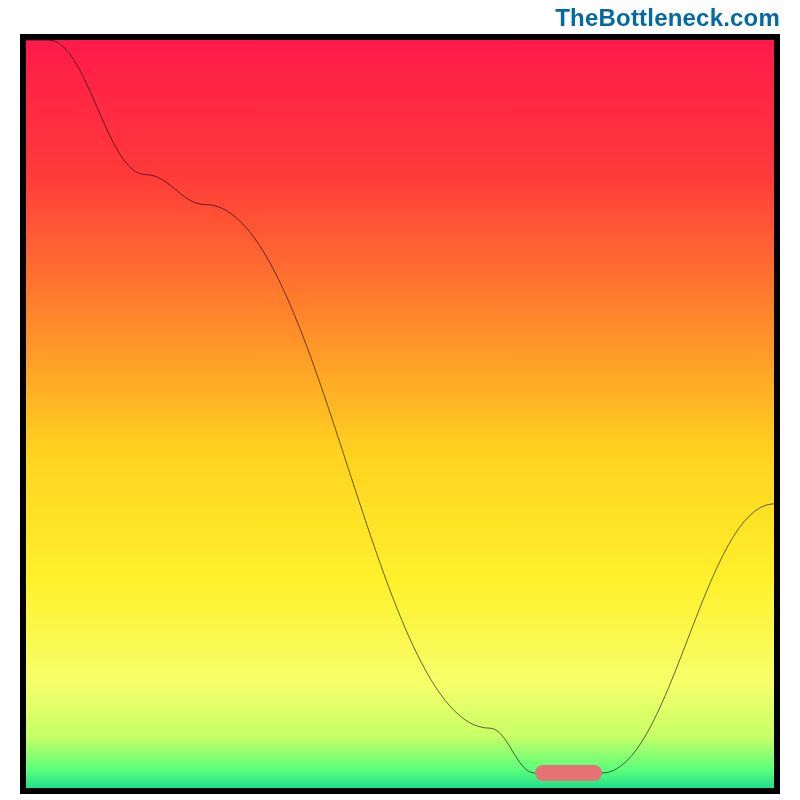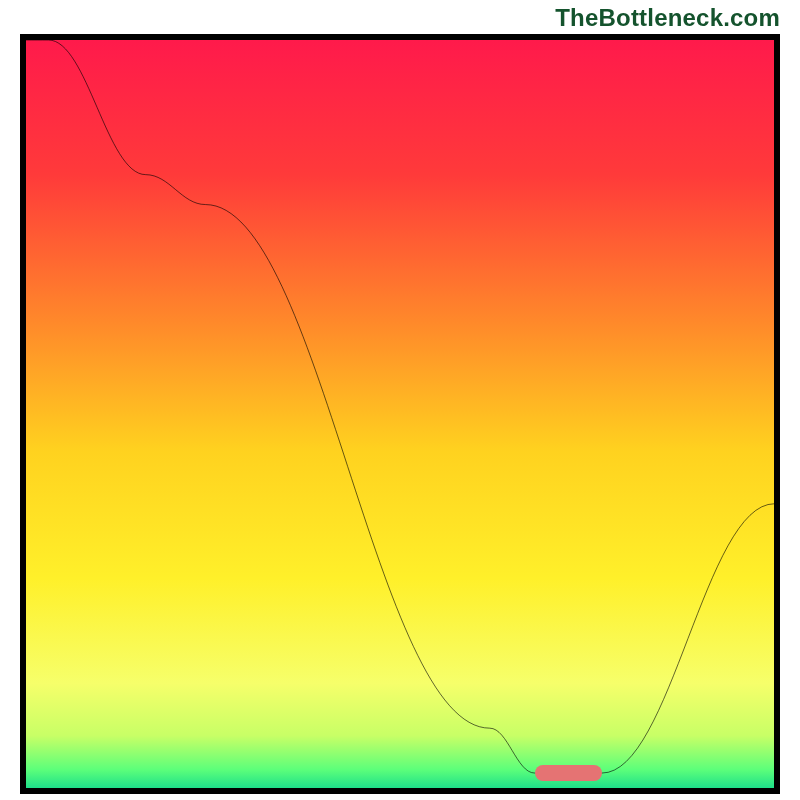--- a/index.html
+++ b/index.html
@@ -15,21 +15,21 @@
     width: 800px;
     height: 800px;
     box-sizing: border-box;
   }
   .watermark {
     position: absolute;
     top: 4px;
     right: 20px;
     font-size: 24px;
     font-weight: 600;
-    color: #14532d;
+    color: #0369a1;
     letter-spacing: 0.2px;
   }
   .plot {
     position: absolute;
     left: 20px;
     top: 34px;
     width: 760px;
     height: 760px;
     border: 6px solid #000;
     box-sizing: border-box;

